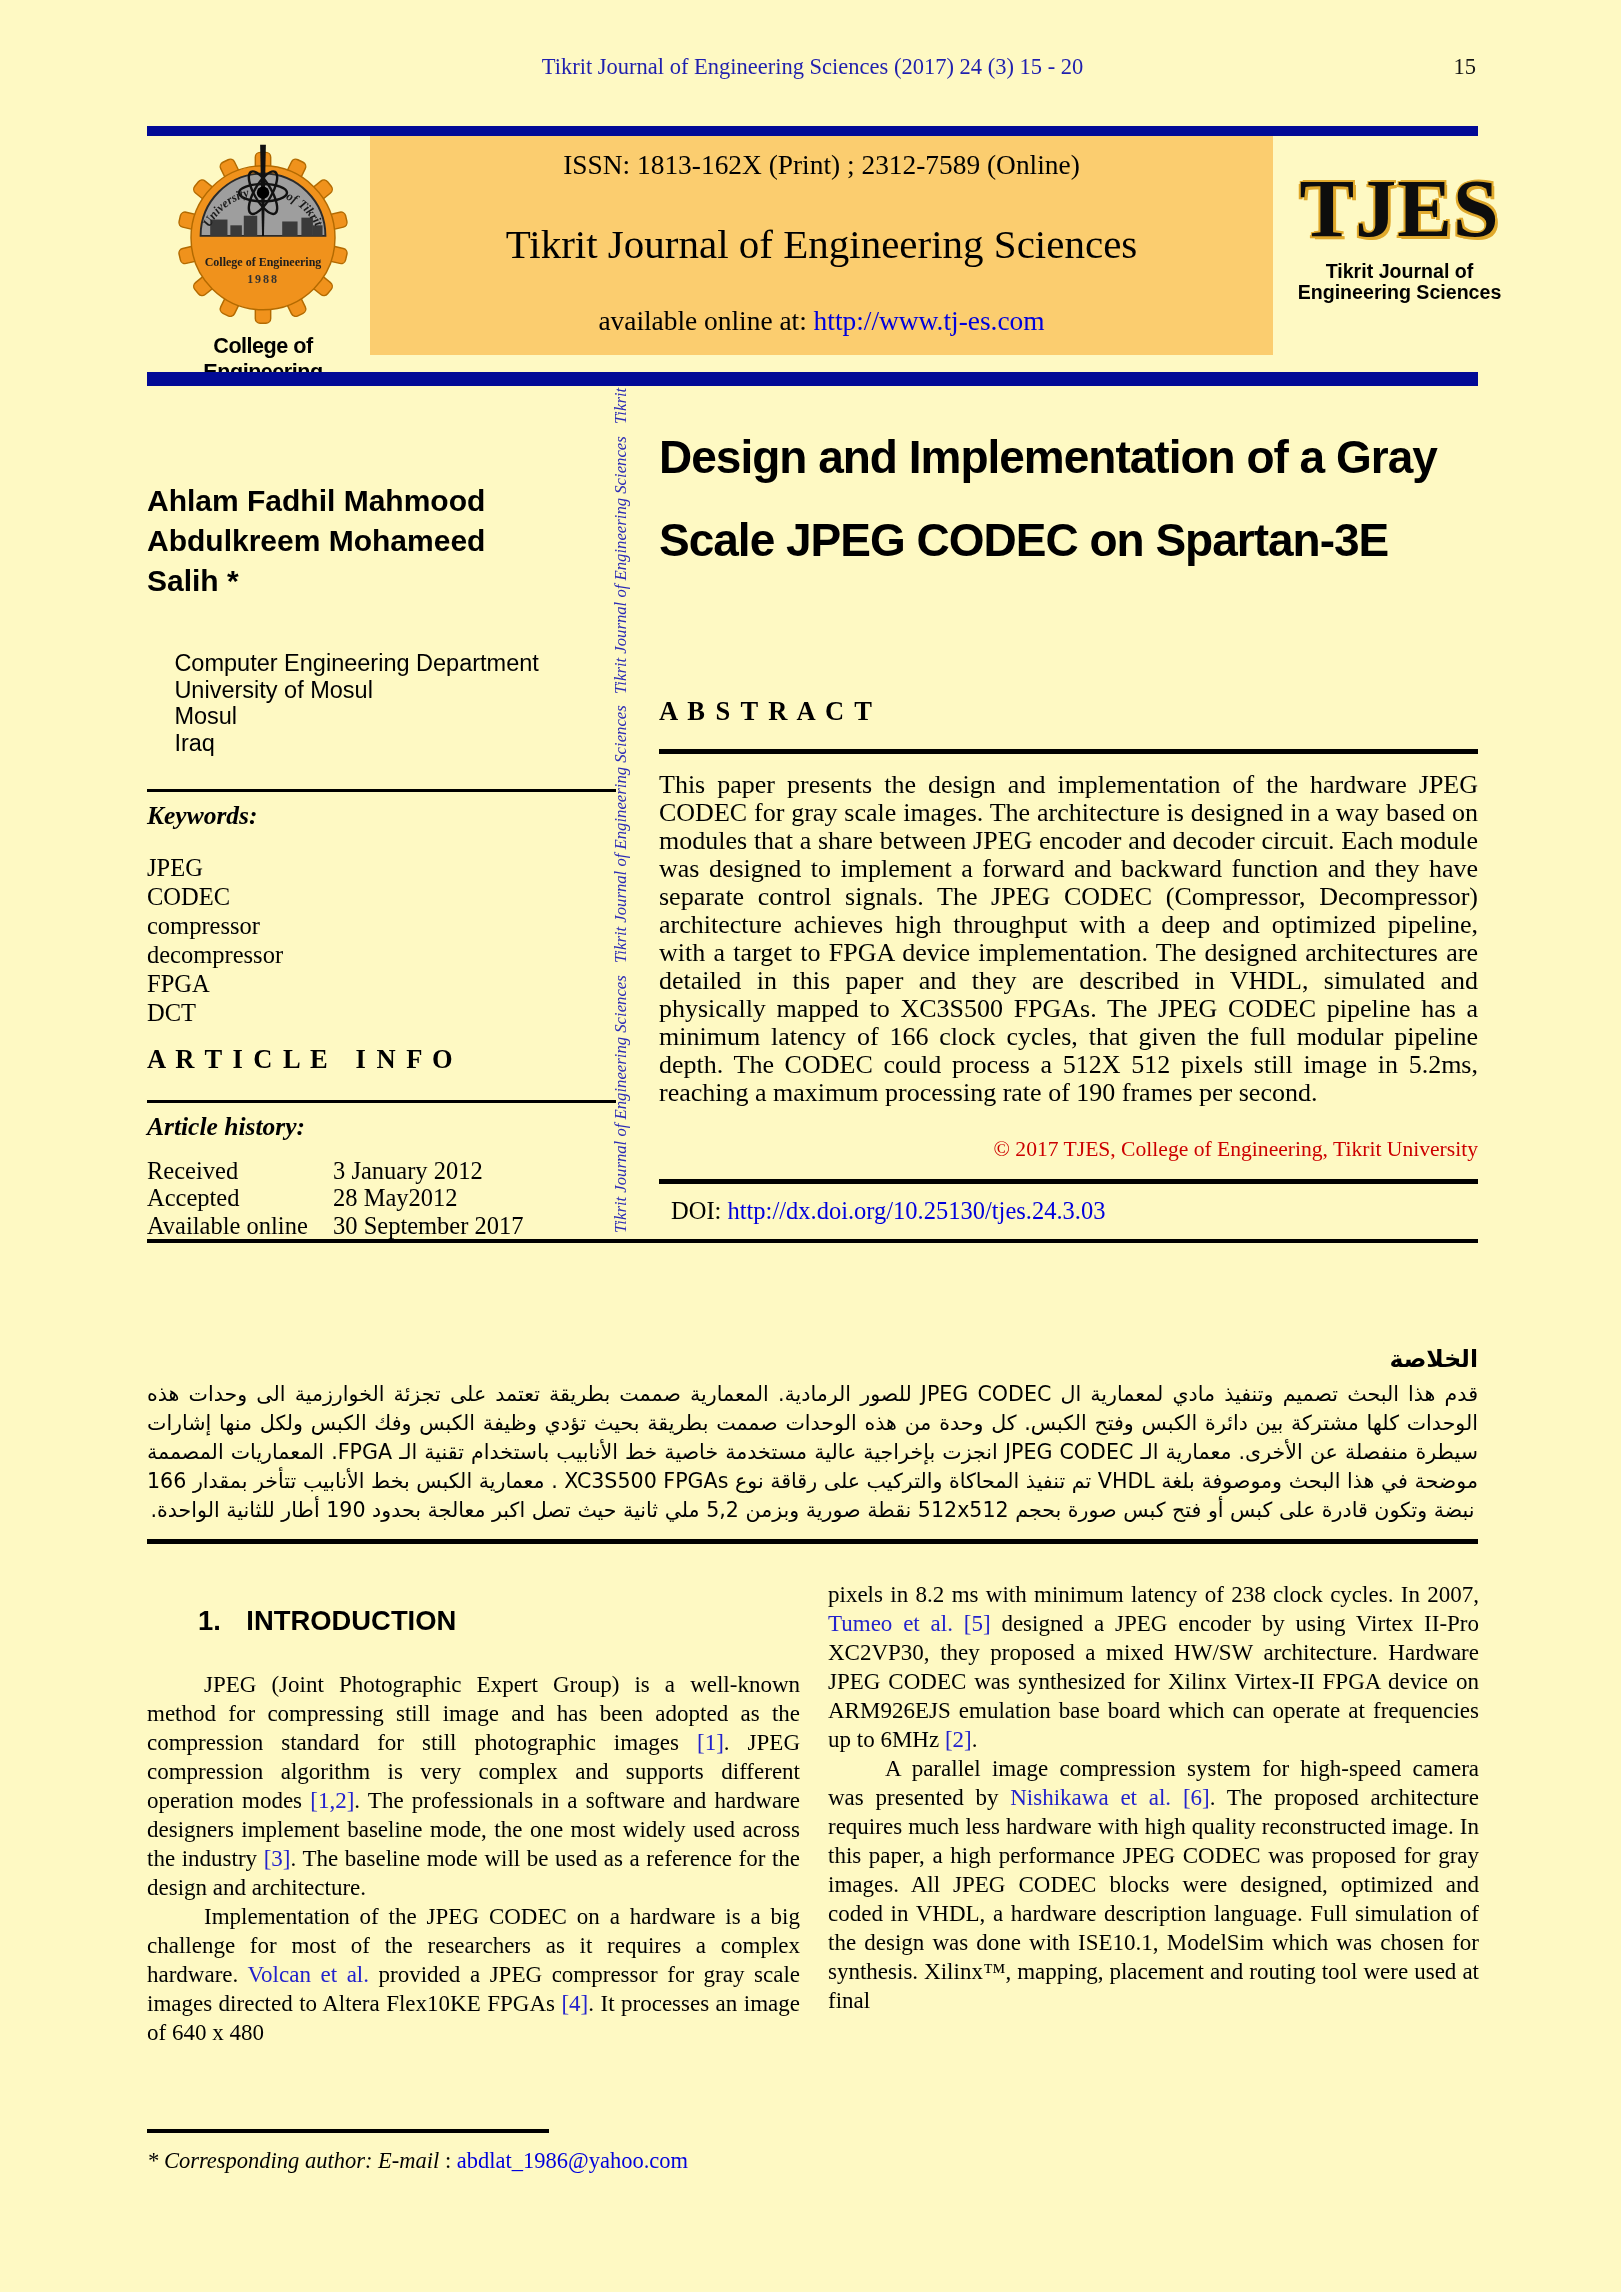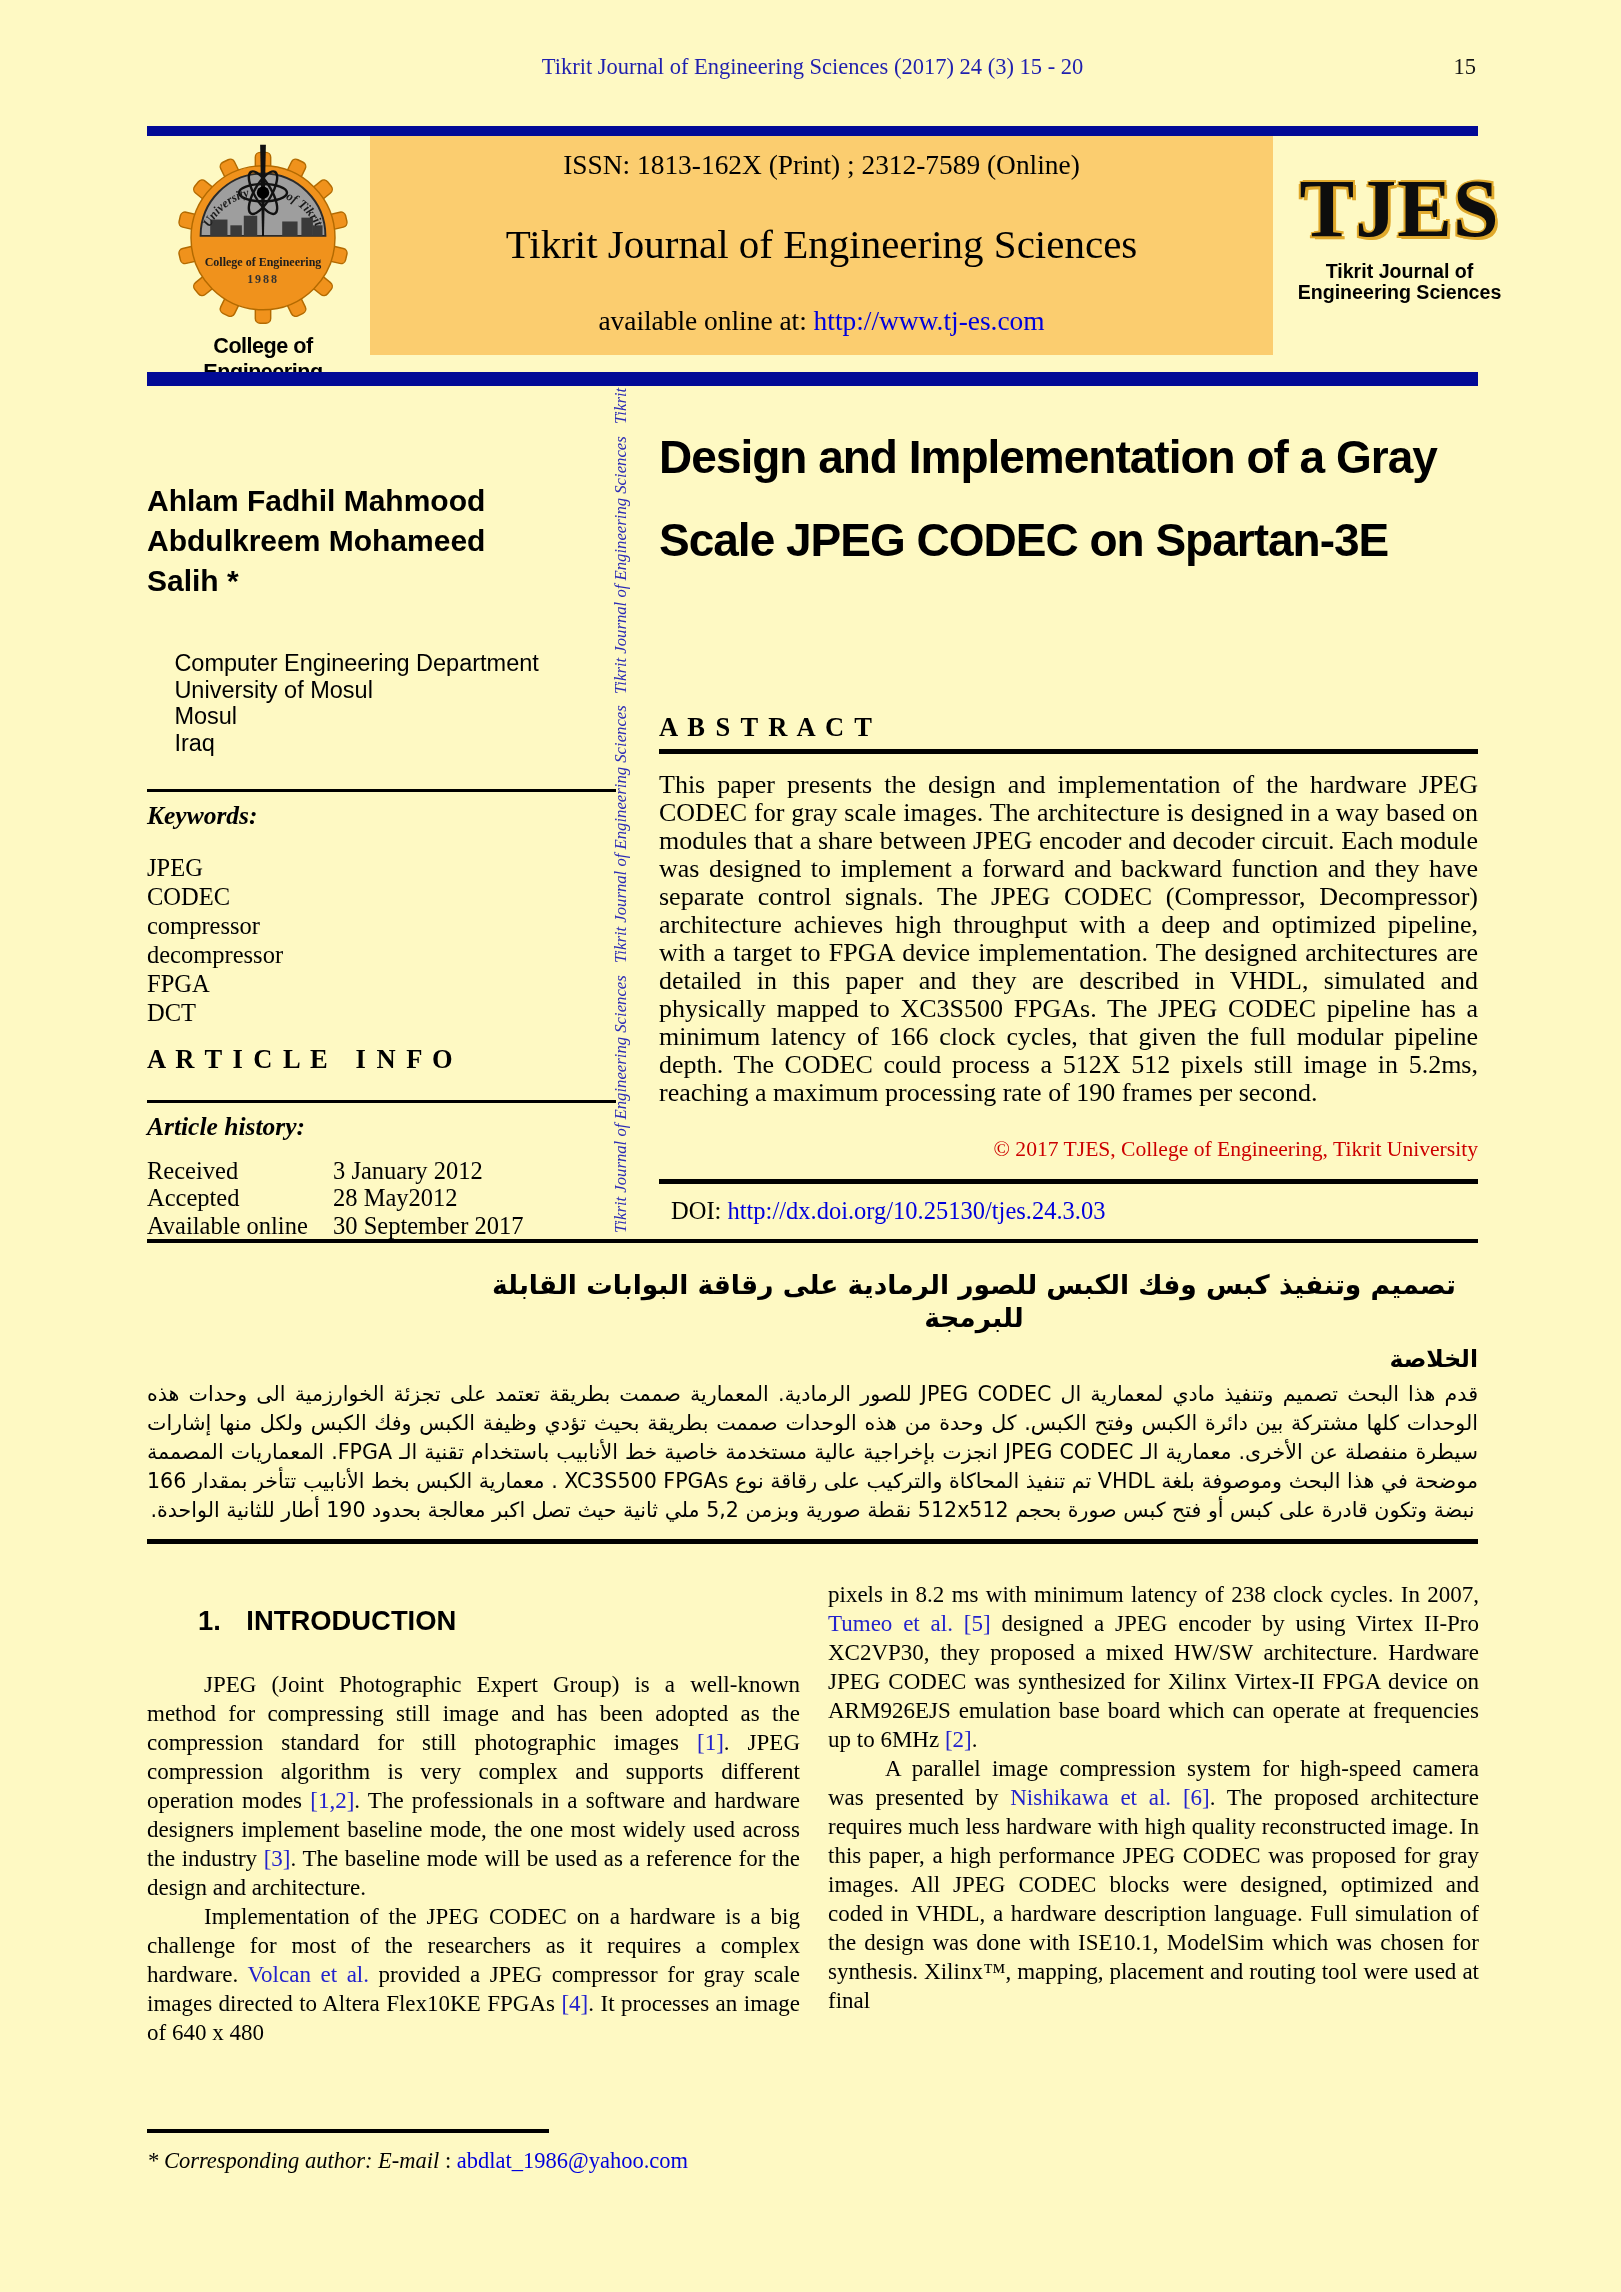--- a/index.html
+++ b/index.html
@@ -59,21 +59,21 @@
   .rule-ai{position:absolute;top:688px;left:0;width:100%;height:2.9px;}
   .hist-heading{position:absolute;top:700px;left:0;font-weight:bold;font-style:italic;font-size:25.5px;}
   .hist-rows{position:absolute;top:745px;left:0;font-size:24.5px;line-height:27.4px;width:100%;}
   .hist-row{display:flex;}
   .hist-label{width:186px;flex:none;}
 
   
   .right-col{position:absolute;left:659px;top:412px;width:819px;}
   .paper-title{position:absolute;top:3.9px;left:0;font-family:"Liberation Sans",sans-serif;
       font-weight:bold;font-size:46px;line-height:83px;letter-spacing:-1px;}
-  .abs-heading{position:absolute;top:300px;left:0;font-weight:bold;font-size:26.5px;white-space:pre;letter-spacing:2px;}
+  .abs-heading{position:absolute;top:284px;left:0;font-weight:bold;font-size:26.5px;white-space:pre;letter-spacing:2px;}
   .rule-abs{position:absolute;top:337px;left:0;width:100%;height:4.9px;}
   .abstract-text{position:absolute;top:359px;left:0;width:100%;font-size:26px;line-height:28px;
       text-align:justify;}
   .copyright{position:absolute;top:725px;left:0;width:100%;text-align:right;color:#cc0000;font-size:21.6px;}
   .rule-doi{position:absolute;top:767px;left:0;width:100%;height:4.9px;}
   .doi-line{position:absolute;top:785px;left:12px;font-size:24.5px;}
 
   .full-rule{position:absolute;left:147px;top:1239px;width:1331px;height:3.9px;background:#000;}
 
   
@@ -225,21 +225,20 @@
     <div class="abs-heading">A B S T R A C T</div>
     <div class="rule rule-abs"></div>
     <div class="abstract-text">This paper presents the design and implementation of the hardware JPEG CODEC for gray scale images. The architecture is designed in a way based on modules that a share between JPEG encoder and decoder circuit. Each module was designed to implement a forward and backward function and they have separate control signals. The JPEG CODEC (Compressor, Decompressor) architecture achieves high throughput with a deep and optimized pipeline, with a target to FPGA device implementation. The designed architectures are detailed in this paper and they are described in VHDL, simulated and physically mapped to XC3S500 FPGAs. The JPEG CODEC pipeline has a minimum latency of 166 clock cycles, that given the full modular pipeline depth. The CODEC could process a 512X 512 pixels still image in 5.2ms, reaching a maximum processing rate of 190 frames per second.</div>
     <div class="copyright">© 2017 TJES, College of Engineering, Tikrit University</div>
     <div class="rule rule-doi"></div>
     <div class="doi-line"><span>DOI: </span><span class="link">http://dx.doi.org/10.25130/tjes.24.3.03</span></div>
   </div>
 
   <div class="full-rule"></div>
 
-  <div class="ar ar-title">تصميم وتنفيذ كبس وفك الكبس للصور الرمادية على رقاقة البوابات القابلة للبرمجة</div>
   <div class="ar ar-abs-heading">الخلاصة</div>
   <div class="ar ar-body">قدم هذا البحث تصميم وتنفيذ مادي لمعمارية ال JPEG CODEC للصور الرمادية. المعمارية صممت بطريقة تعتمد على تجزئة الخوارزمية الى وحدات هذه الوحدات كلها مشتركة بين دائرة الكبس وفتح الكبس. كل وحدة من هذه الوحدات صممت بطريقة بحيث تؤدي وظيفة الكبس وفك الكبس ولكل منها إشارات سيطرة منفصلة عن الأخرى. معمارية الـ JPEG CODEC انجزت بإخراجية عالية مستخدمة خاصية خط الأنابيب باستخدام تقنية الـ FPGA. المعماريات المصممة موضحة في هذا البحث وموصوفة بلغة VHDL تم تنفيذ المحاكاة والتركيب على رقاقة نوع XC3S500 FPGAs . معمارية الكبس بخط الأنابيب تتأخر بمقدار 166 نبضة وتكون قادرة على كبس أو فتح كبس صورة بحجم 512x512 نقطة صورية وبزمن 5,2 ملي ثانية حيث تصل اكبر معالجة بحدود 190 أطار للثانية الواحدة.</div>
   <div class="thick-rule-ar"></div>
 
   <div class="intro-left">
     <h2 class="intro-heading"><span class="num">1.</span><span>INTRODUCTION</span></h2>
     <p class="intro-p first-p"><span>JPEG (Joint Photographic Expert Group) is a well-known method for compressing still image and has been adopted as the compression standard for still photographic images </span><span class="cite">[1]</span><span>.  JPEG compression algorithm is very complex and supports different operation modes </span><span class="cite">[1,2]</span><span>. The professionals in a software and hardware designers implement baseline mode, the one most widely used across the industry </span><span class="cite">[3]</span><span>. The baseline mode will be used as a reference for the design and architecture.</span></p>
     <p class="intro-p"><span>Implementation of the JPEG CODEC on a hardware is a big challenge for most of the researchers as it requires a complex hardware. </span><span class="cite">Volcan et al.</span><span> provided a JPEG compressor for gray scale images directed to Altera Flex10KE FPGAs </span><span class="cite">[4]</span><span>. It processes an image of 640 x 480</span></p>
   </div>
   <div class="intro-right">

